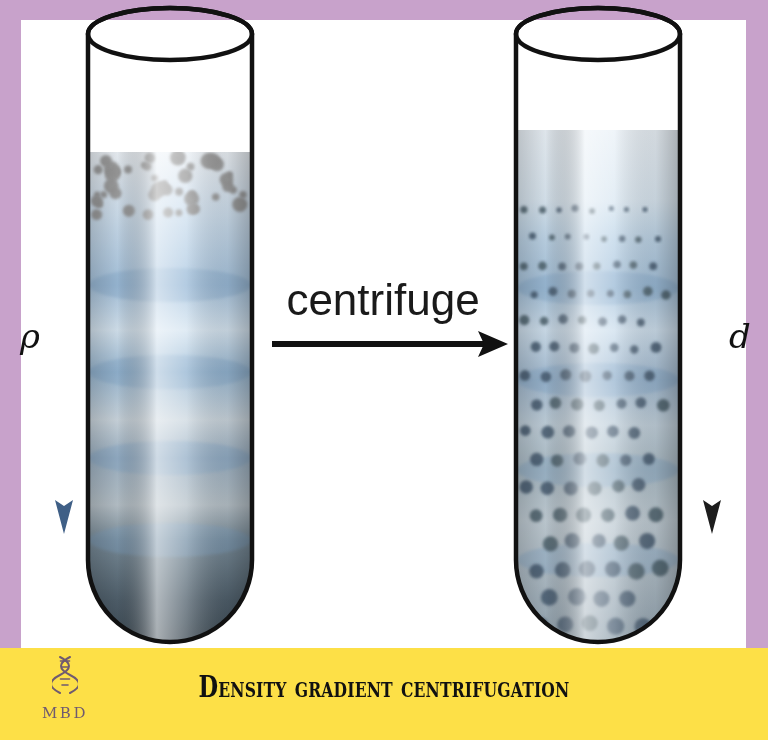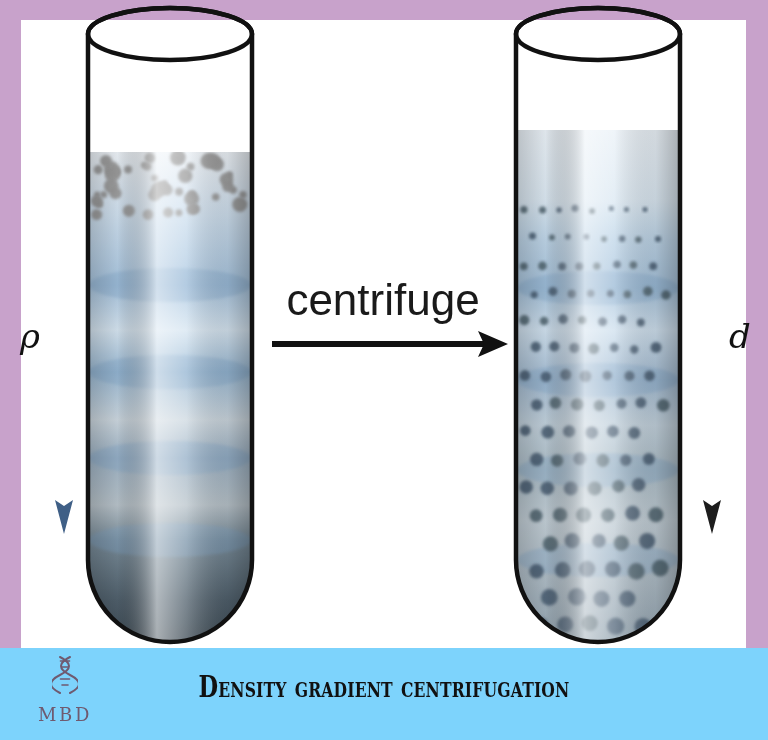--- a/index.html
+++ b/index.html
@@ -29,21 +29,21 @@
     top: 0;
     width: 768px;
     height: 740px;
   }
   #caption-bar {
     position: absolute;
     left: 0;
     bottom: 0;
     width: 768px;
     height: 92px;
-    background: #7dd3fc;
+    background: #fde047;
   }
   #caption-title {
     position: absolute;
     left: 0;
     top: 22px;
     width: 768px;
     text-align: center;
     font-family: "DejaVu Serif", serif;
     font-weight: bold;
     font-size: 29px;
@@ -56,21 +56,21 @@
   }
   #brand {
     position: absolute;
     left: 33px;
     top: 655px;
     width: 64px;
     text-align: center;
   }
   #brand-text {
     font-family: "DejaVu Serif", serif;
-    font-size: 18px;
+    font-size: 15px;
     letter-spacing: 2.6px;
     color: #6f5a70;
     margin-top: 1px;
   }
 </style>
 </head>
 <body>
 
 <div id="figure">
 

